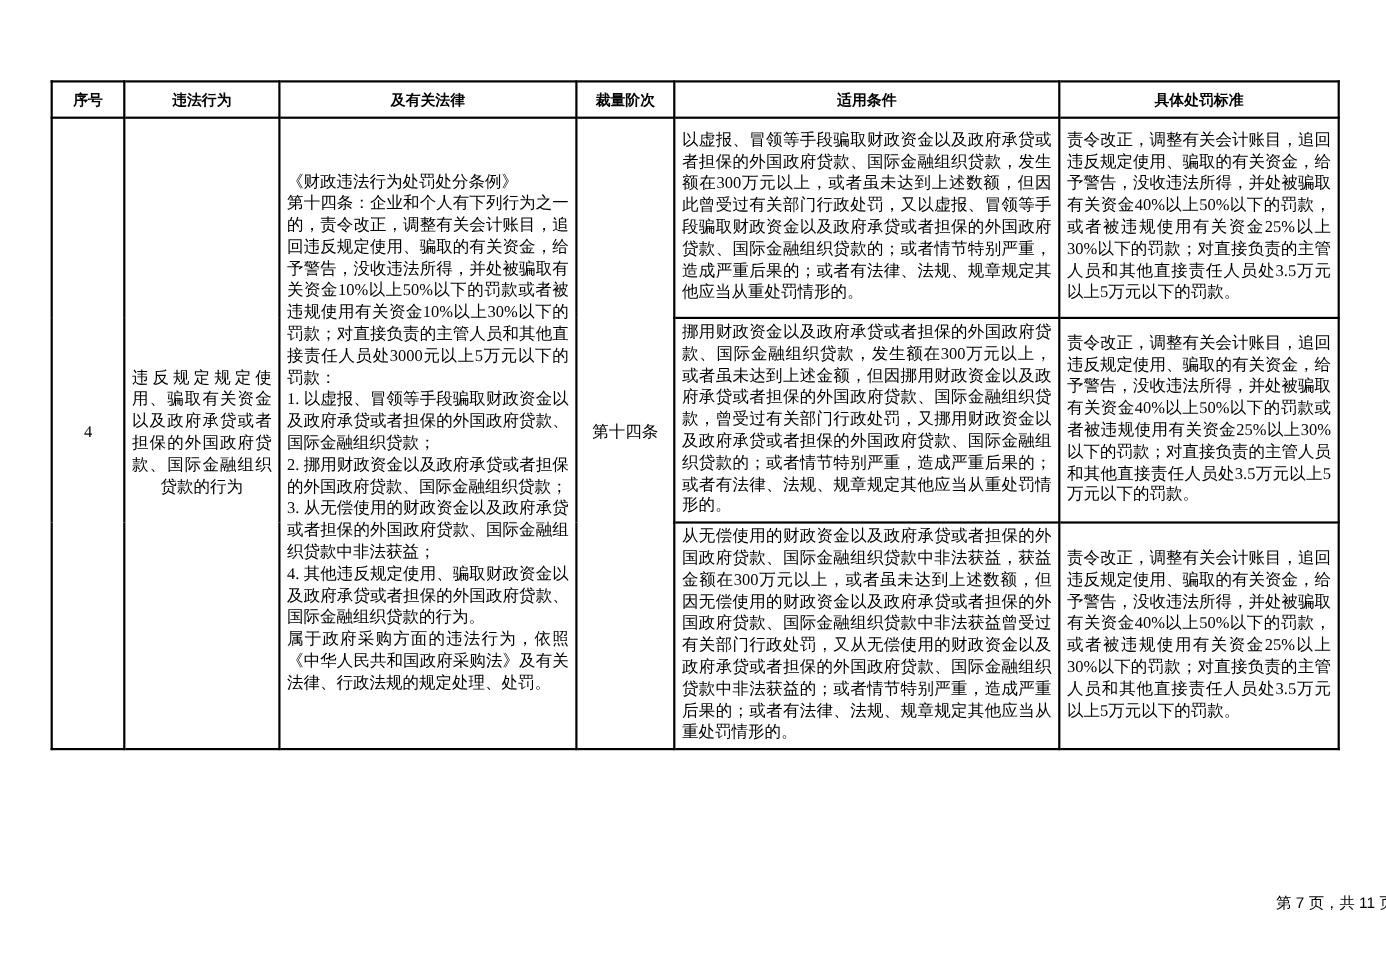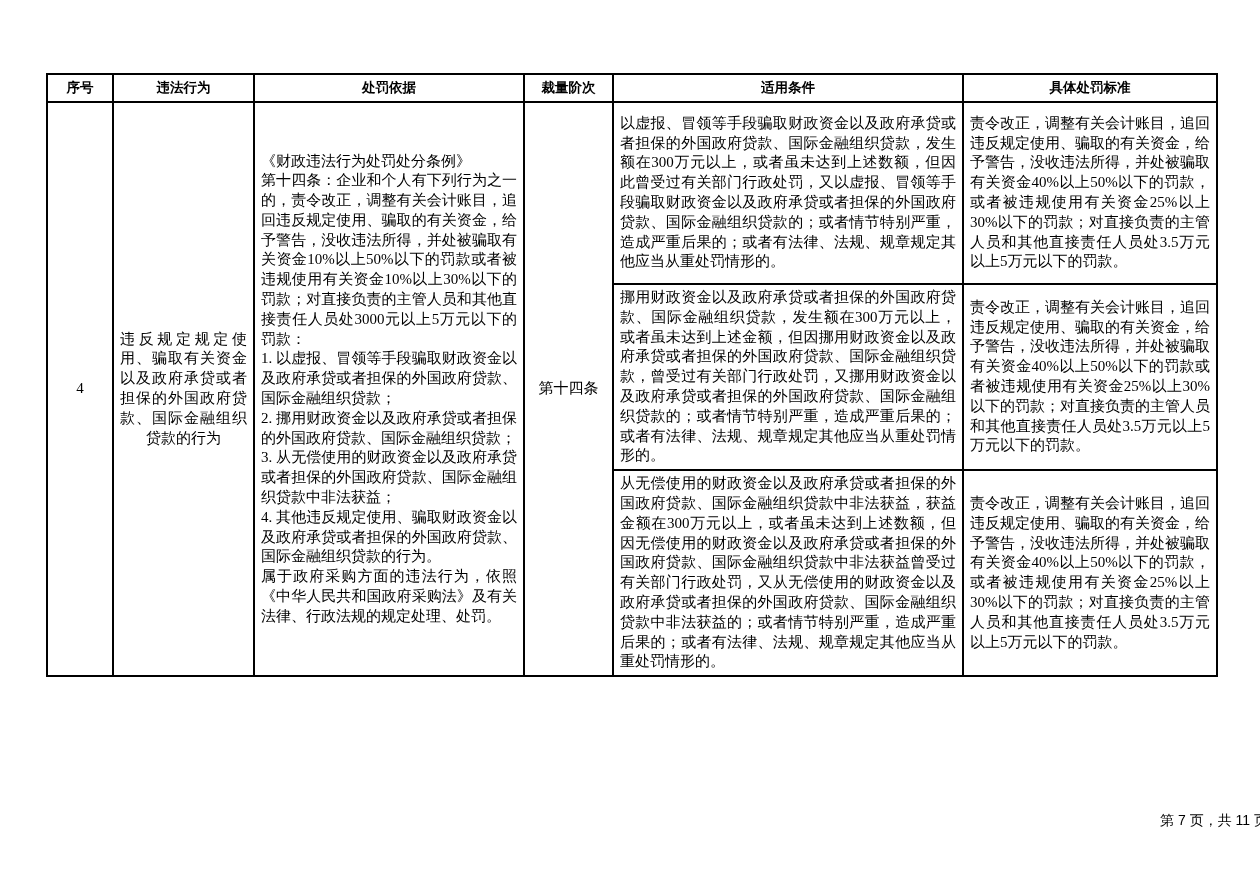--- a/index.html
+++ b/index.html
@@ -25,21 +25,21 @@
   }
   table.penalty-table th,
   table.penalty-table td {
     border: 2px solid #000000;
     vertical-align: middle;
     font-size: 15px;
     line-height: 1.32;
     padding: 3px 6px;
   }
   table.penalty-table thead th {
-    height: 28px;
+    height: 33px;
     font-family: "Liberation Sans", "DejaVu Sans", sans-serif;
     font-weight: bold;
     font-size: 13.5px;
     text-align: center;
     background: #ffffff;
   }
   td.c-center {
     text-align: center;
   }
   td.c-violation {
@@ -80,21 +80,21 @@
       <col style="width:141px">
       <col style="width:270px">
       <col style="width:89px">
       <col style="width:350px">
       <col style="width:254px">
     </colgroup>
     <thead>
       <tr>
         <th>序号</th>
         <th>违法行为</th>
-        <th>处罚依据</th>
+        <th>及有关法律</th>
         <th>裁量阶次</th>
         <th>适用条件</th>
         <th>具体处罚标准</th>
       </tr>
     </thead>
     <tbody>
       <tr class="sub-row">
         <td class="c-center" rowspan="3">4</td>
         <td class="c-violation" rowspan="3">违反规定规定使用、骗取有关资金以及政府承贷或者担保的外国政府贷款、国际金融组织贷款的行为</td>
         <td class="c-basis" rowspan="3">《财政违法行为处罚处分条例》

